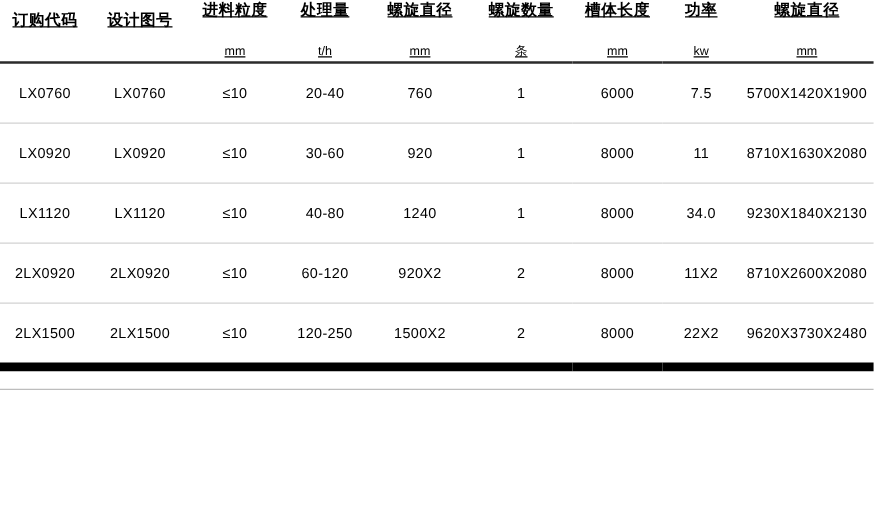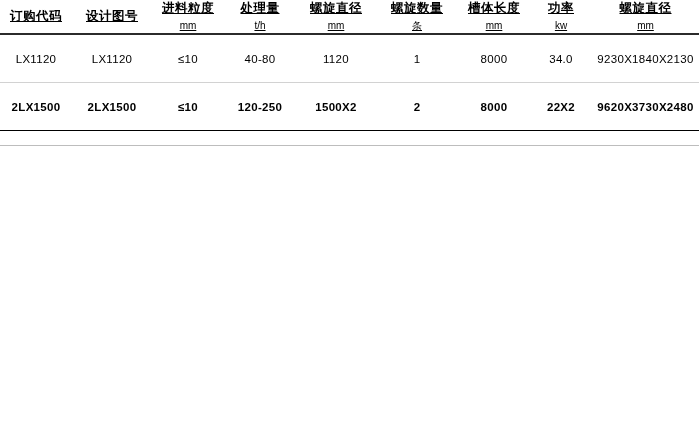--- a/index.html
+++ b/index.html
@@ -34,35 +34,34 @@
     font-weight: bold;
     line-height: 16px;
     letter-spacing: 0.5px;
     display: block;
   }
   .head-unit {
     font-size: 10px;
     font-weight: normal;
     line-height: 15px;
     display: block;
-    margin-top: 2px;
+    margin-top: 18px;
   }
   thead tr {
     border-bottom: 2.5px solid #2b2b2b;
     text-decoration: underline;
   }
   tbody td {
     font-size: 11.5px;
     height: 47px;
     border-bottom: 1px solid #d2d2d2;
     letter-spacing: 0.3px;
   }
   tbody tr:last-child td {
-    border-bottom: 1px solid #000000;
-    font-weight: bold;
+    border-bottom: 7px solid #000000;
   }
   .col-0 { width: 72px; }
   .col-1 { width: 80px; }
   .col-2 { width: 72px; }
   .col-3 { width: 72px; }
   .col-4 { width: 80px; }
   .col-5 { width: 82px; }
   .col-6 { width: 72px; }
   .col-7 { width: 62px; }
   .col-8 { width: 107px; }
@@ -112,29 +111,62 @@
         <span class="head-unit">kw</span>
       </th>
       <th class="col-8">
         <span class="head-title">螺旋直径</span>
         <span class="head-unit">mm</span>
       </th>
     </tr>
   </thead>
   <tbody>
     <tr>
+      <td class="col-0">LX0760</td>
+      <td class="col-1">LX0760</td>
+      <td class="col-2">≤10</td>
+      <td class="col-3">20-40</td>
+      <td class="col-4">760</td>
+      <td class="col-5">1</td>
+      <td class="col-6">6000</td>
+      <td class="col-7">7.5</td>
+      <td class="col-8">5700X1420X1900</td>
+    </tr>
+    <tr>
+      <td class="col-0">LX0920</td>
+      <td class="col-1">LX0920</td>
+      <td class="col-2">≤10</td>
+      <td class="col-3">30-60</td>
+      <td class="col-4">920</td>
+      <td class="col-5">1</td>
+      <td class="col-6">8000</td>
+      <td class="col-7">11</td>
+      <td class="col-8">8710X1630X2080</td>
+    </tr>
+    <tr>
       <td class="col-0">LX1120</td>
       <td class="col-1">LX1120</td>
       <td class="col-2">≤10</td>
       <td class="col-3">40-80</td>
-      <td class="col-4">1120</td>
+      <td class="col-4">1240</td>
       <td class="col-5">1</td>
       <td class="col-6">8000</td>
       <td class="col-7">34.0</td>
       <td class="col-8">9230X1840X2130</td>
+    </tr>
+    <tr>
+      <td class="col-0">2LX0920</td>
+      <td class="col-1">2LX0920</td>
+      <td class="col-2">≤10</td>
+      <td class="col-3">60-120</td>
+      <td class="col-4">920X2</td>
+      <td class="col-5">2</td>
+      <td class="col-6">8000</td>
+      <td class="col-7">11X2</td>
+      <td class="col-8">8710X2600X2080</td>
     </tr>
     <tr>
       <td class="col-0">2LX1500</td>
       <td class="col-1">2LX1500</td>
       <td class="col-2">≤10</td>
       <td class="col-3">120-250</td>
       <td class="col-4">1500X2</td>
       <td class="col-5">2</td>
       <td class="col-6">8000</td>
       <td class="col-7">22X2</td>

